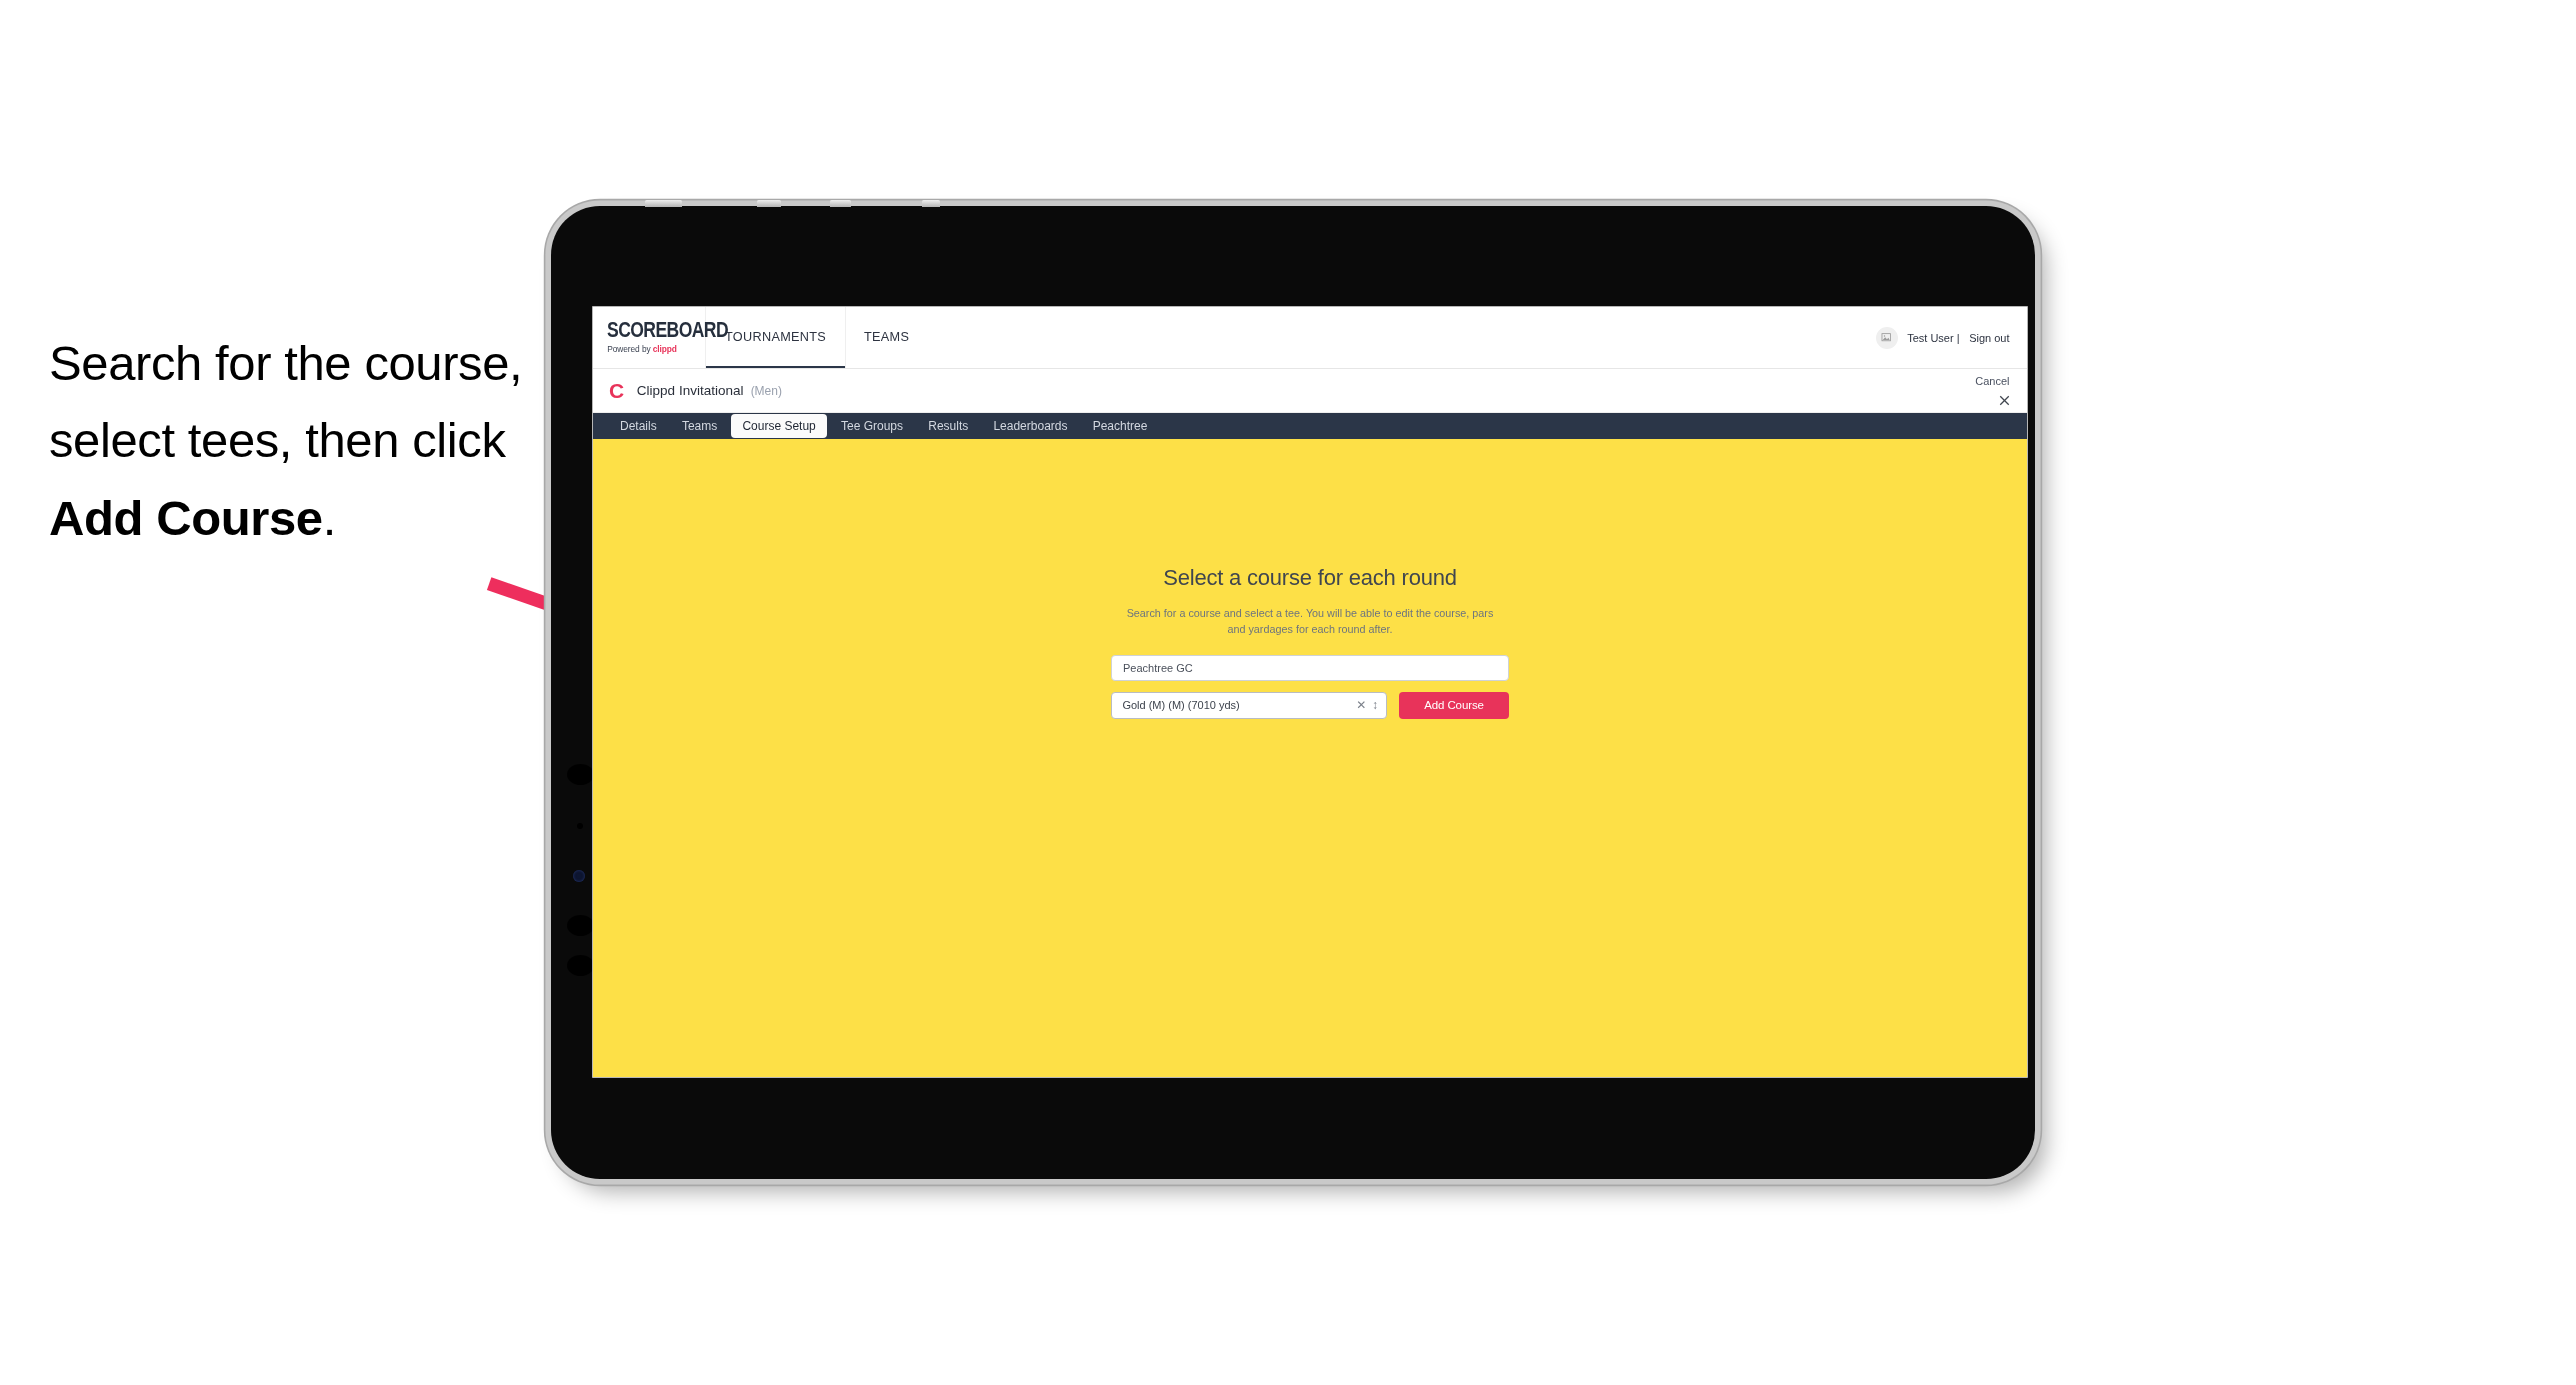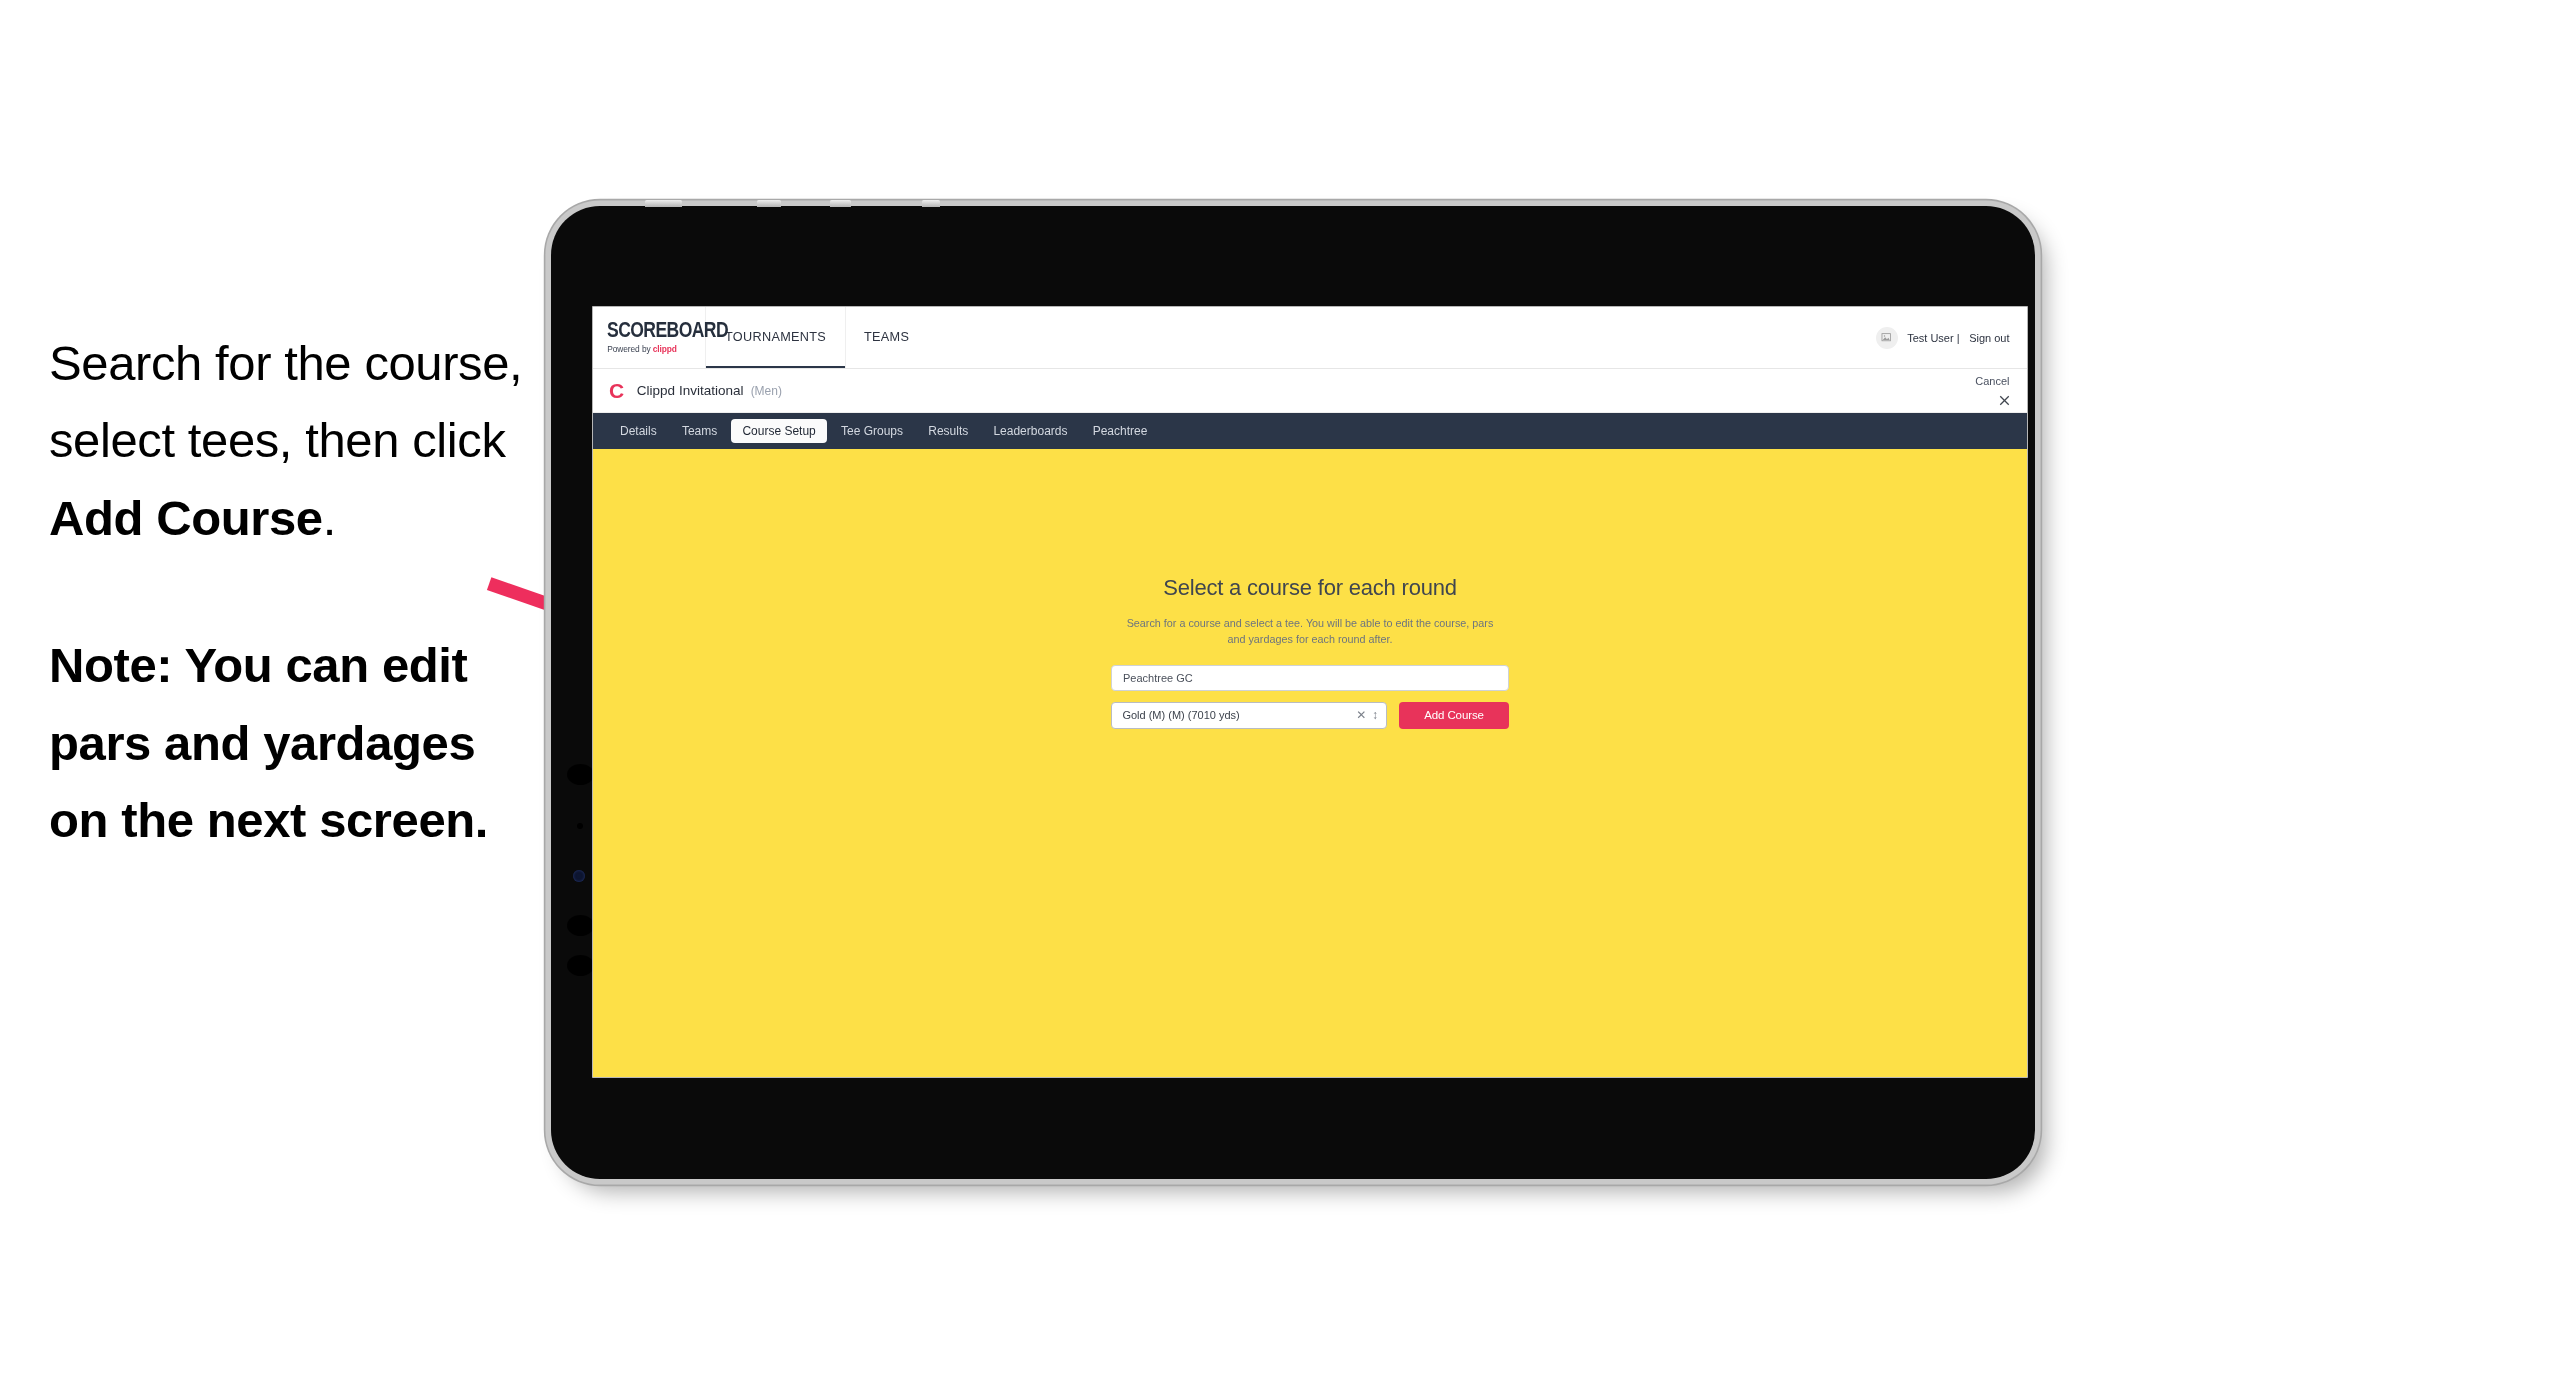--- a/index.html
+++ b/index.html
@@ -199,21 +199,21 @@
   #cancel-wrap {
     margin-left: auto;
     display: flex; align-items: flex-end; gap: 7.2px;
     cursor: pointer;
     flex-direction: column;
   }
   #cancel-label { font-size: 11px; color: #4a5160; }
 
   
   #subtabs {
-    height: 36px;
+    height: 26px;
     background: #2b3648;
     display: flex;
     align-items: center;
     padding-left: 16px;
     gap: 3.2px;
   }
   .subtab {
     font-size: 12px;
     color: #d3d8e0;
     padding: 4.8px 11px;
@@ -315,21 +315,20 @@
 </head>
 <body>
 
 <div id="stage">
 
   <div id="instructions">
     <div class="instr-para">
       <span>Search for the course, select tees, then click </span><b>Add Course</b><span>.</span>
     </div>
     <div class="para-gap"></div>
-    <div class="instr-para bold-all">Note: You can edit pars and yardages on the next screen.</div>
   </div>
 
   <svg id="arrow-svg" viewBox="0 0 740 300">
     <line x1="14" y1="32" x2="648" y2="253" stroke="#ee2e5d" stroke-width="17" stroke-linecap="butt"></line>
     <polygon points="646,228 710,272 640,289" fill="#ee2e5d"></polygon>
   </svg>
 
   <div id="tablet">
 
     <div class="top-nub" style="left:94px;  width:37px;"></div>

